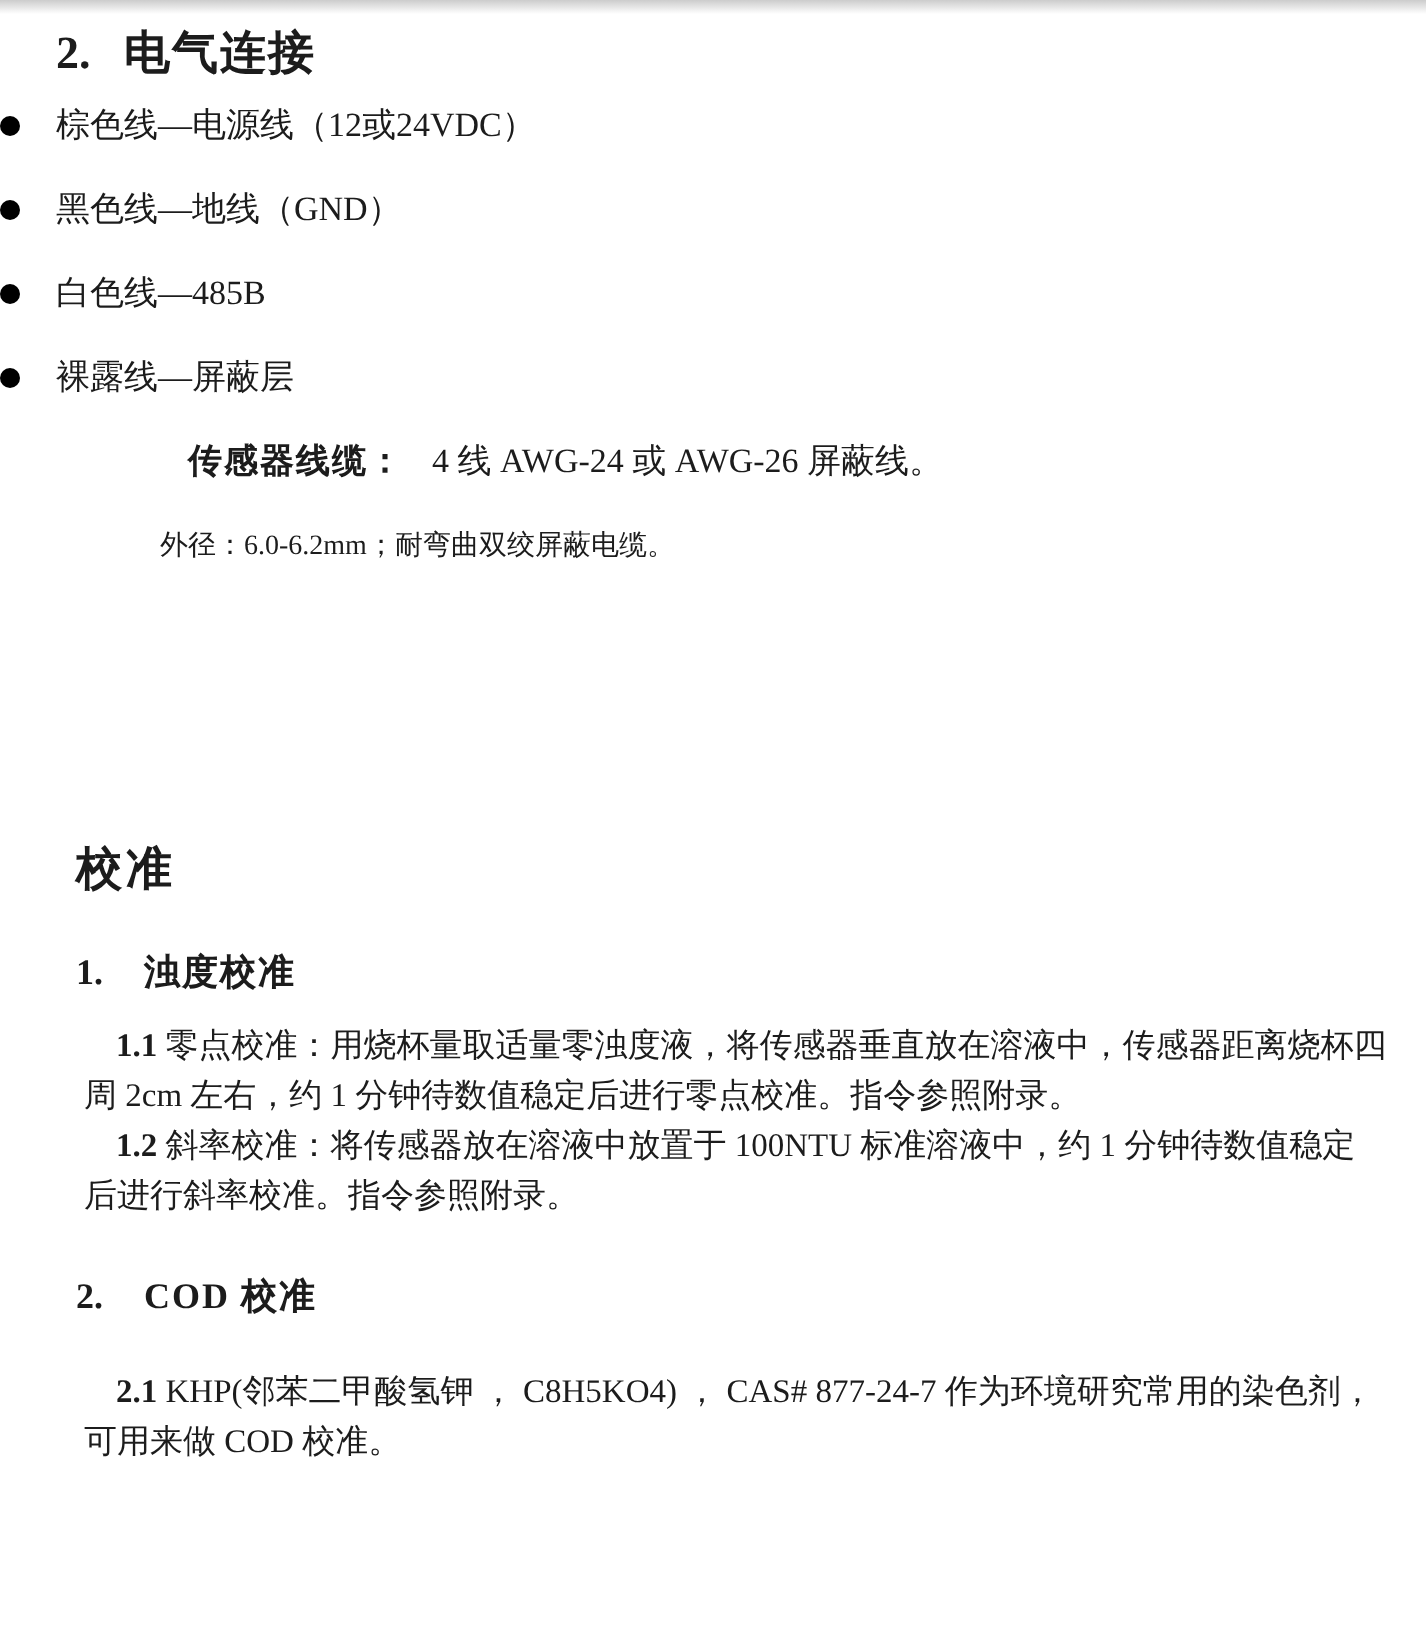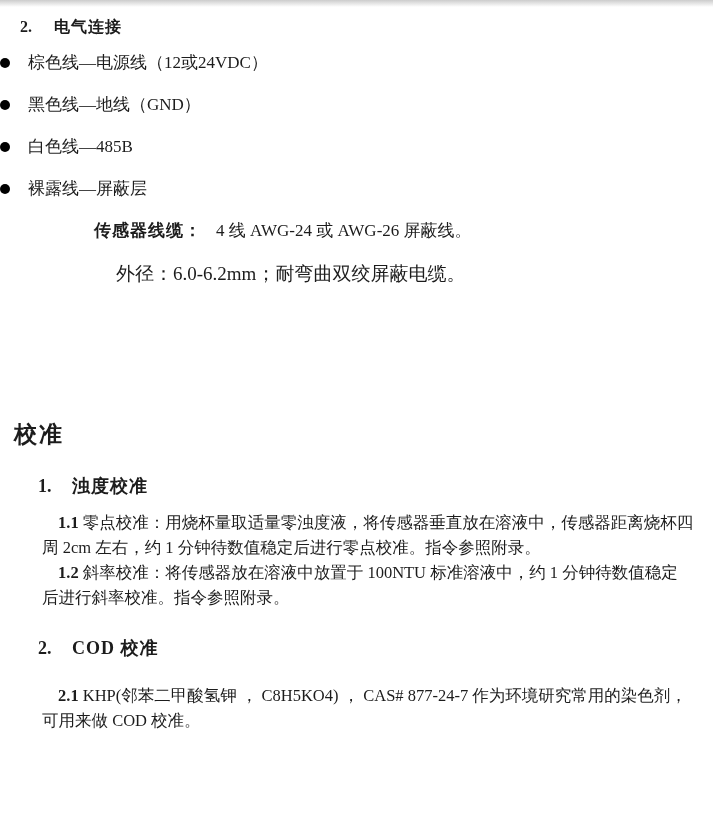--- a/index.html
+++ b/index.html
@@ -13,22 +13,22 @@
     position: relative;
   }
   .page-top-shadow {
     width: 713px;
     height: 7px;
     background: linear-gradient(#cccccc, #ffffff);
   }
   
   .sec-heading {
     margin-top: 8px;
-    padding-left: 20px;
-    font-size: 16px;
+    padding-left: 28px;
+    font-size: 23px;
     line-height: 23px;
     font-weight: bold;
     letter-spacing: 1px;
   }
   .sec-heading .sec-num {
     display: inline-block;
     width: 34px;
     letter-spacing: 0;
   }
   
@@ -60,28 +60,28 @@
     line-height: 21px;
   }
   .cable-label {
     font-weight: bold;
     display: inline-block;
     width: 122px;
     letter-spacing: 1px;
   }
   .cable-line2 {
     margin-top: 22px;
-    padding-left: 116px;
-    font-size: 19px;
+    padding-left: 80px;
+    font-size: 14px;
     line-height: 21px;
   }
   
   .cal-title {
     margin-top: 137px;
-    padding-left: 14px;
+    padding-left: 38px;
     font-size: 23px;
     line-height: 27px;
     font-weight: bold;
     letter-spacing: 2px;
   }
   .sub-heading {
     margin-top: 27px;
     padding-left: 38px;
     font-size: 18px;
     line-height: 22px;

